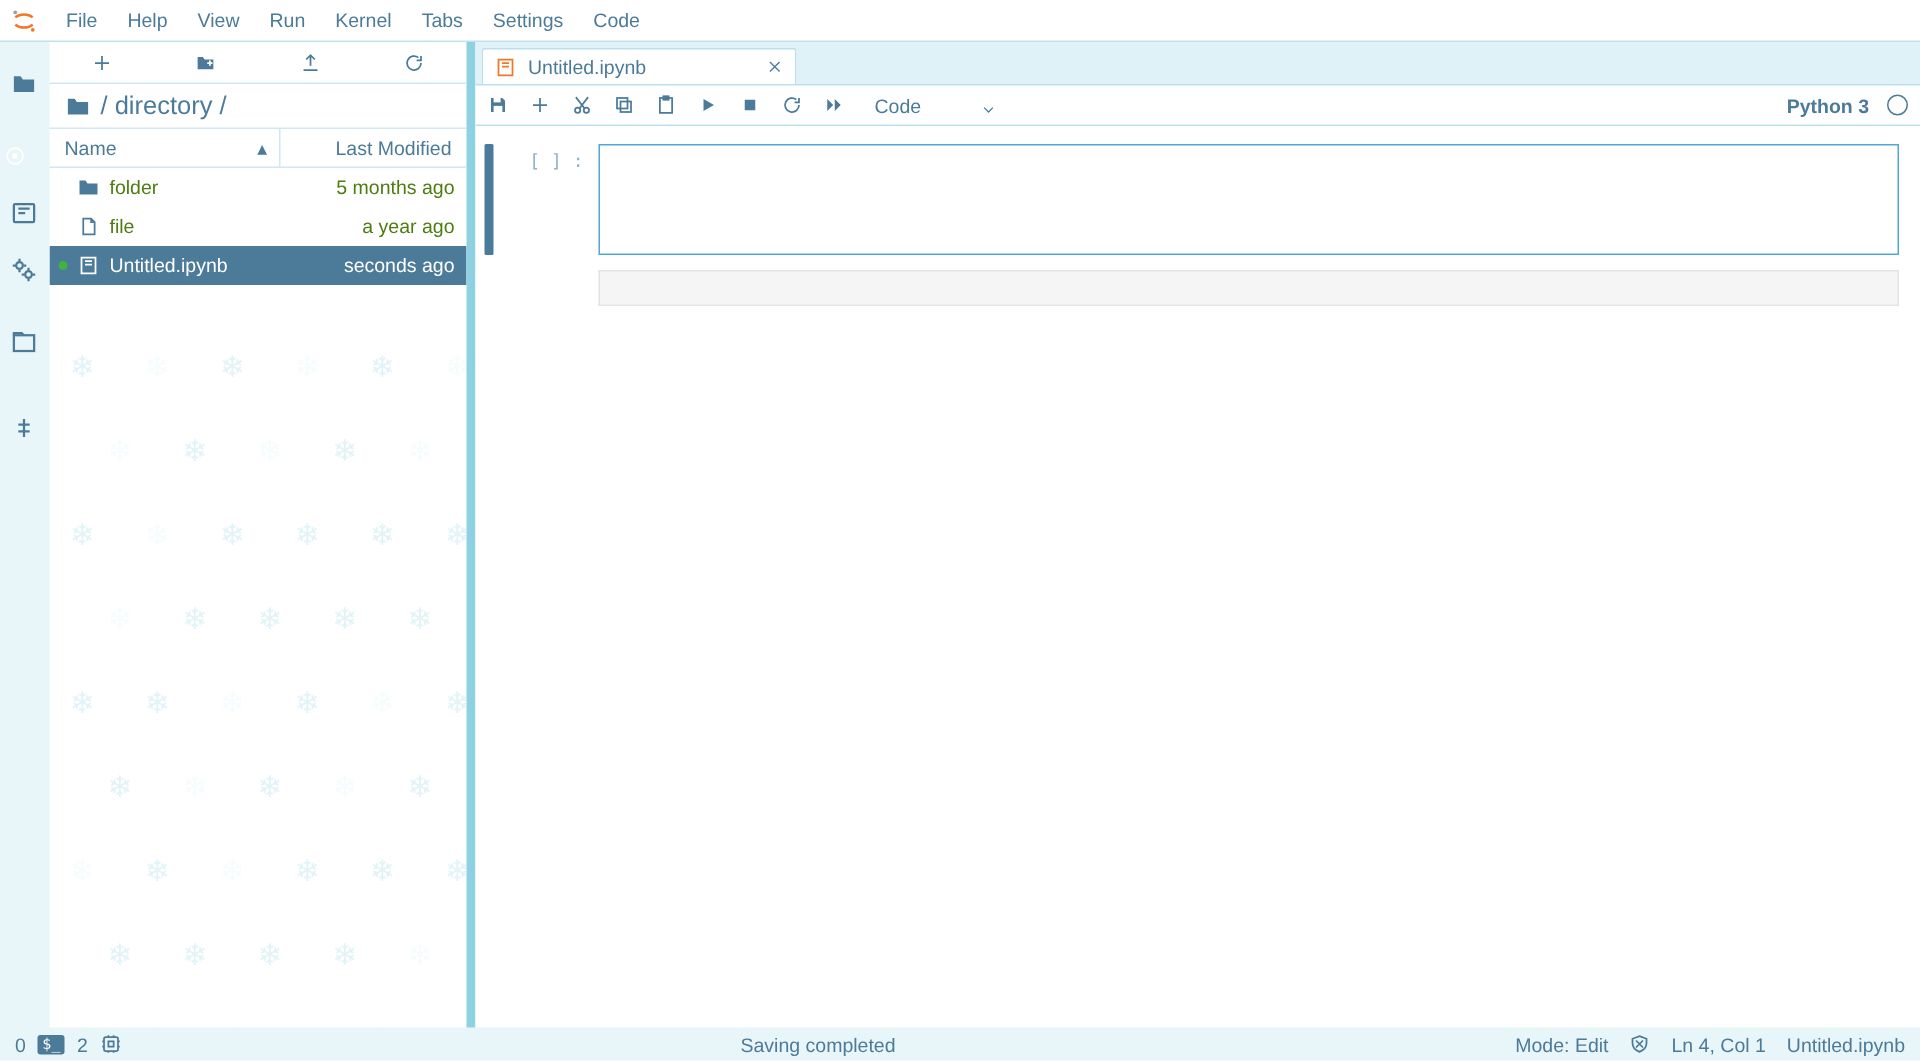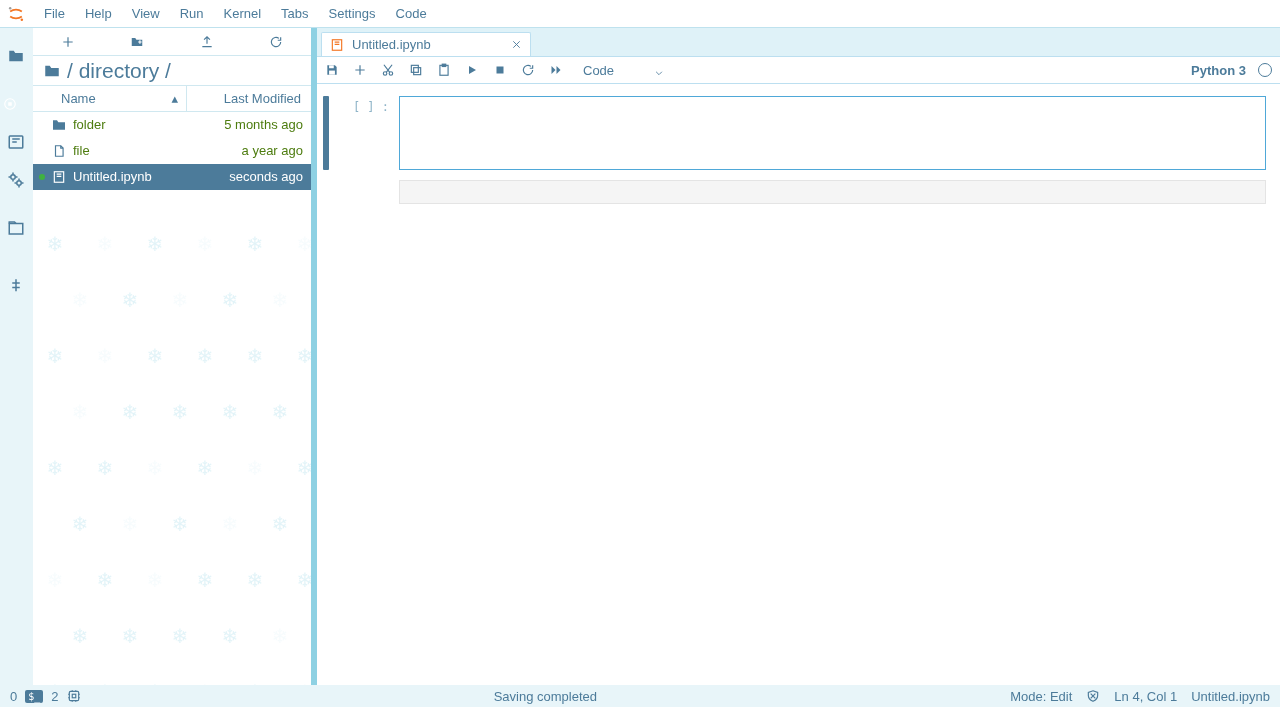--- a/index.html
+++ b/index.html
@@ -37,23 +37,23 @@
   background:#4c7b9a; z-index:-1;
 }
 .rail-icon.active svg { color:#fff; position:relative; left:-6px; }
 
 .filebrowser {
   width: 284px; background:#fff; display:flex; flex-direction:column;
   border-right: 6px solid #8ed1e3;
 }
 .fb-toolbar { height: 28px; display:flex; border-bottom:1px solid #d0e8f0; }
 .fb-tool { flex:1; display:flex; align-items:center; justify-content:center; color:#4c7b9a; }
-.breadcrumb { height: 30px; display:flex; align-items:center; padding-left:10px; gap:6px; font-size:21px; color:#4c7b9a; border-bottom:1px solid #d0e8f0; }
+.breadcrumb { height: 30px; display:flex; align-items:center; padding-left:10px; gap:6px; font-size:17px; color:#4c7b9a; border-bottom:1px solid #d0e8f0; }
 .fb-header { height:26px; display:flex; border-bottom:1px solid #d0e8f0; font-size:13px; color:#4c7b9a; }
-.fb-header .col-name { flex:1; padding-left:28px; display:flex; align-items:center; justify-content:space-between; border-right:1px solid #d0e8f0;}
+.fb-header .col-name { flex:1; padding-left:10px; display:flex; align-items:center; justify-content:space-between; border-right:1px solid #d0e8f0;}
 .fb-header .col-mod  { width:124px; display:flex; align-items:center; justify-content:flex-end; padding-right:10px;}
 .fb-list { flex:1; overflow:hidden; position:relative; }
 .fb-row { height:26px; display:flex; align-items:center; padding-left:6px; gap:6px; border-bottom:1px solid transparent; color:#4d7c0f;}
 .fb-row .dot{ width:6px;height:6px;border-radius:50%; }
 .fb-row .dot.running{ background:#3fb23f; }
 .fb-row .ficon{ width:16px;height:16px; display:flex; align-items:center; justify-content:center; }
 .fb-row .fname{ flex:1; }
 .fb-row .fmod{ width:118px; text-align:right; padding-right:8px; font-size:13px; }
 .fb-row.selected{ background:#4c7b9a; color:#fff; }
 .fb-row.selected .fmod{ color:#fff; }

